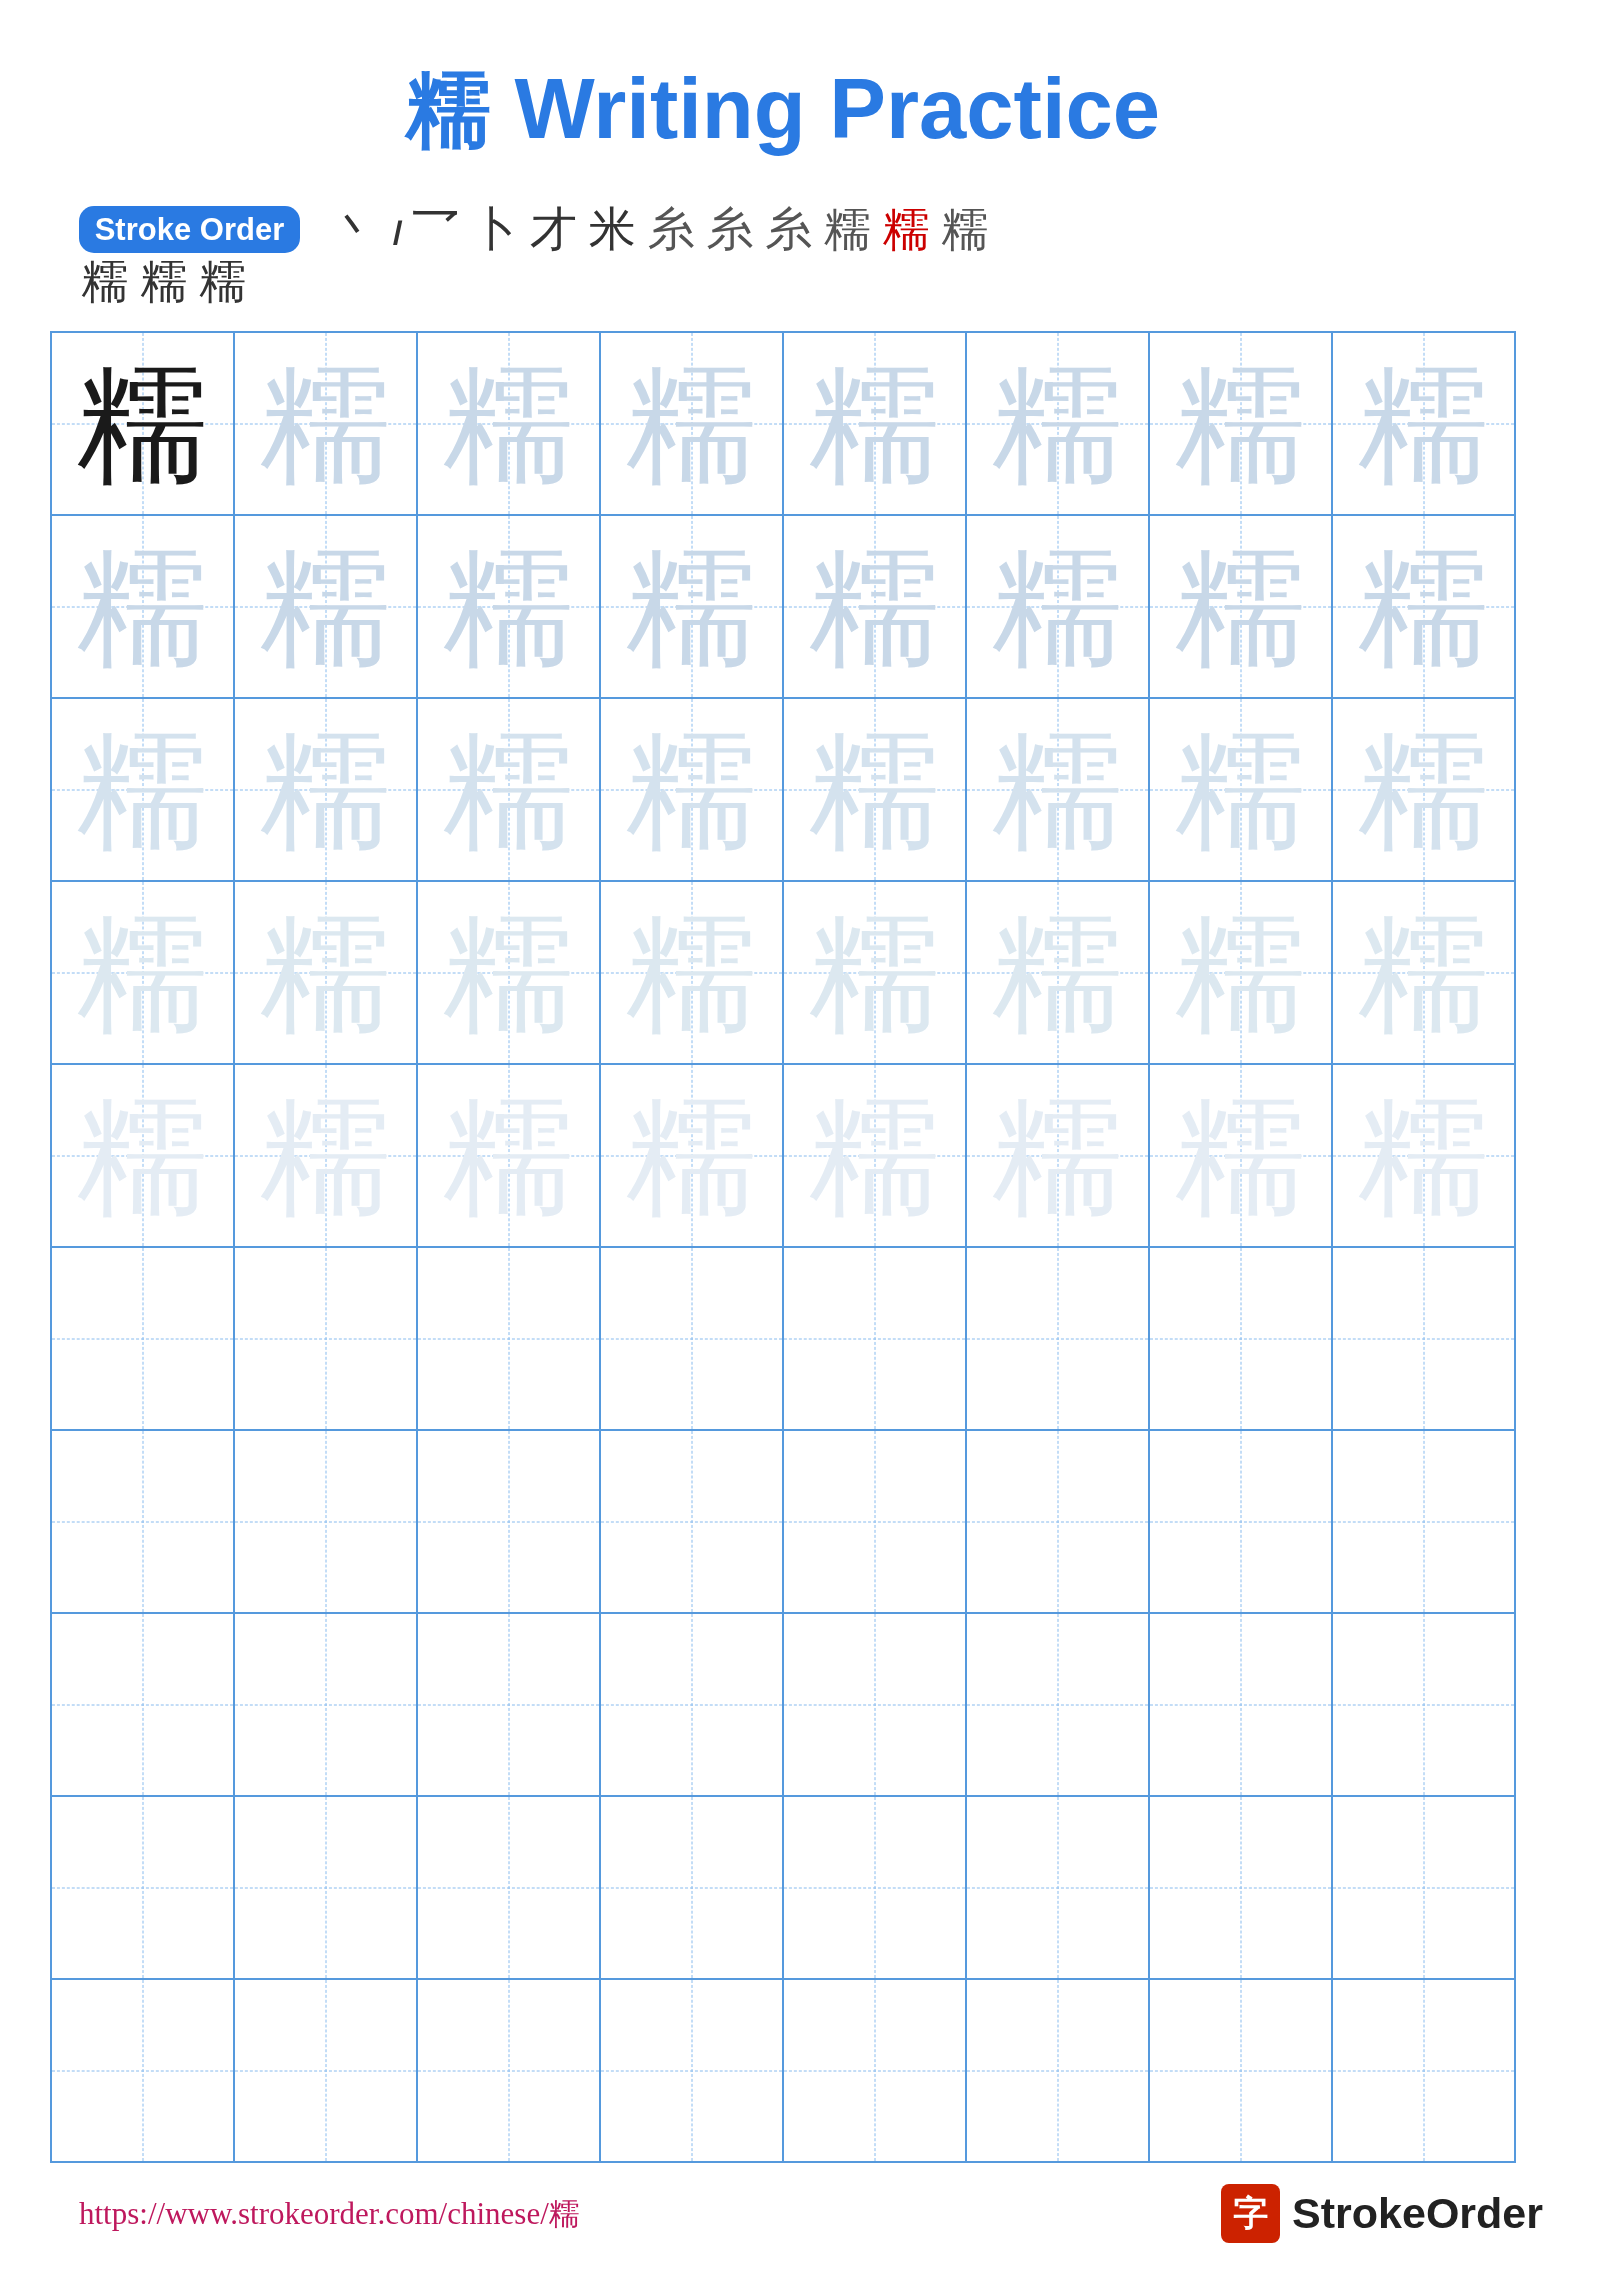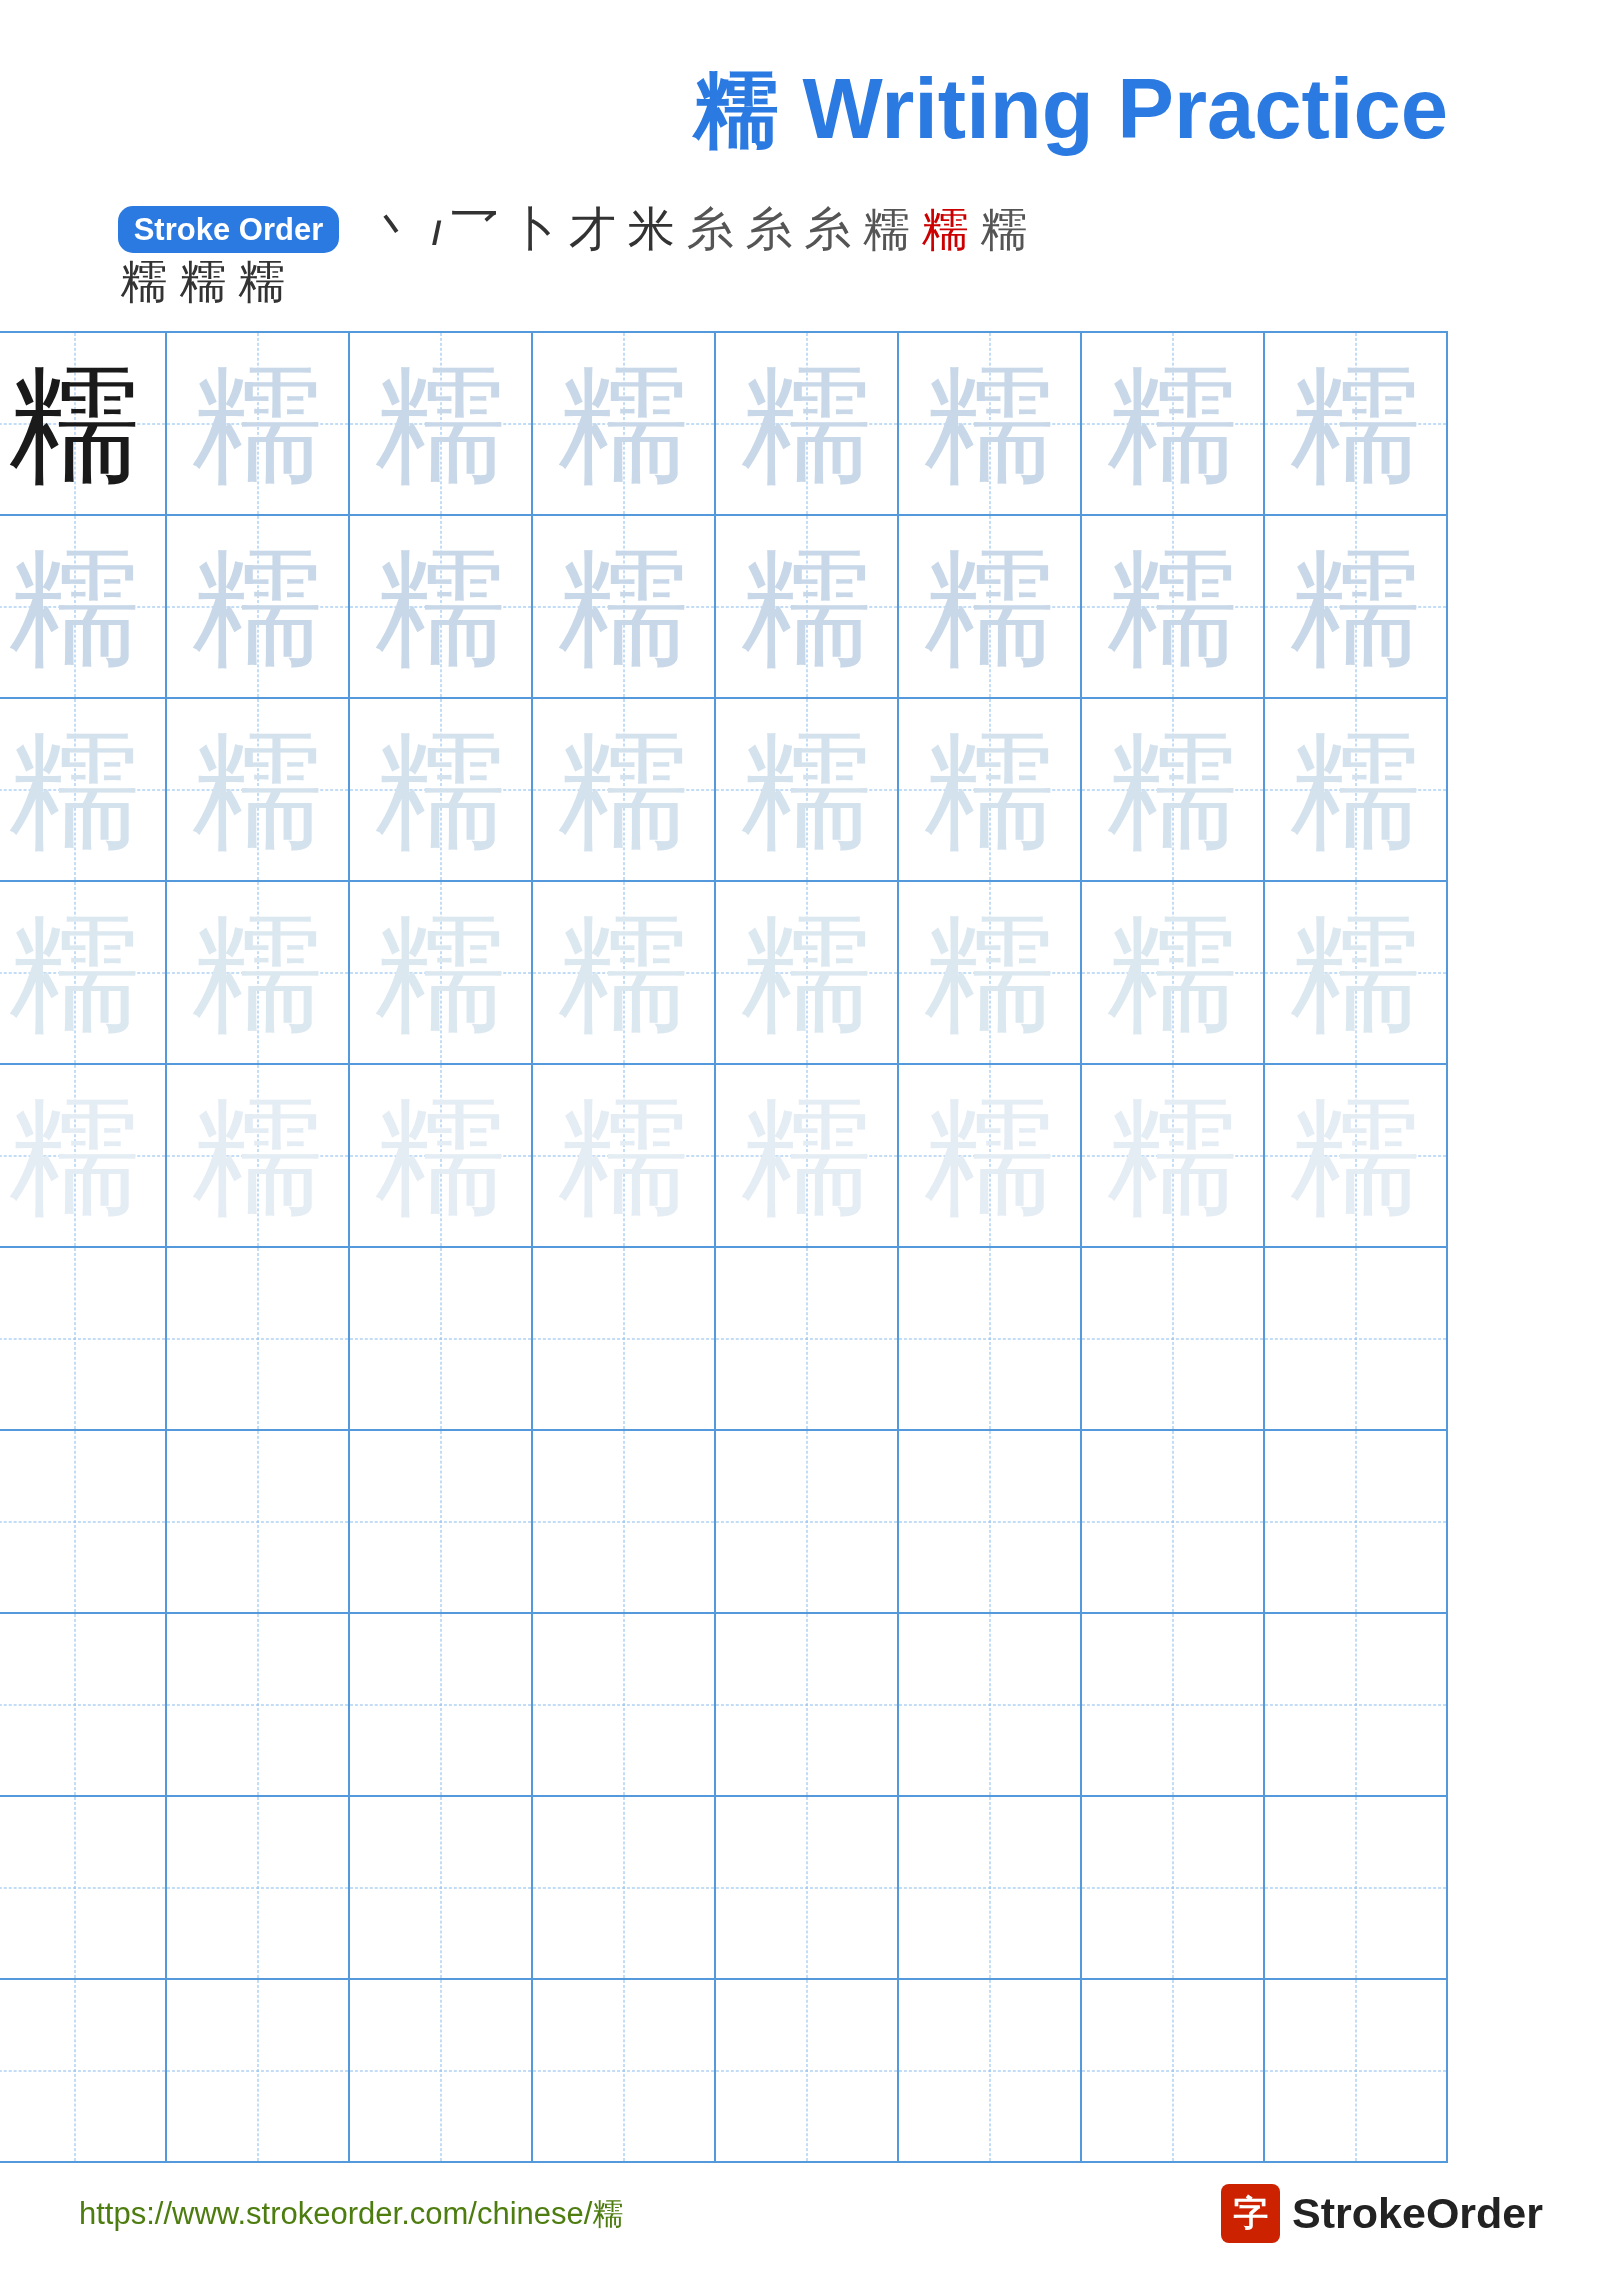--- a/index.html
+++ b/index.html
@@ -8,24 +8,24 @@
       width: 1622px;
       min-height: 2295px;
       background: #ffffff;
       font-family: serif;
       position: relative;
     }
 
     .page {
       width: 1566px;
       min-height: 2295px;
-      padding: 52px 118px;
+      padding: 52px 79px;
       display: flex;
       flex-direction: column;
-      align-items: flex-end;
+      align-items: center;
     }
 
     .title {
       font-size: 85px;
       color: #2a7ae2;
       font-weight: bold;
       margin-bottom: 39px;
       text-align: center;
       font-family: sans-serif;
     }
@@ -137,23 +137,23 @@
       position: absolute;
       bottom: 52px;
       left: 79px;
       right: 79px;
       display: flex;
       justify-content: space-between;
       align-items: center;
     }
 
     .footer-url {
-      color: #4d7c0f;
+      color: #be185d;
       font-size: 31px;
-      font-family: Liberation Sans, sans-serif;
+      font-family: Liberation Serif, serif;
       text-decoration: none;
     }
 
     .footer-logo {
       display: flex;
       align-items: center;
       gap: 11.8px;
     }
 
     .footer-logo-icon {

